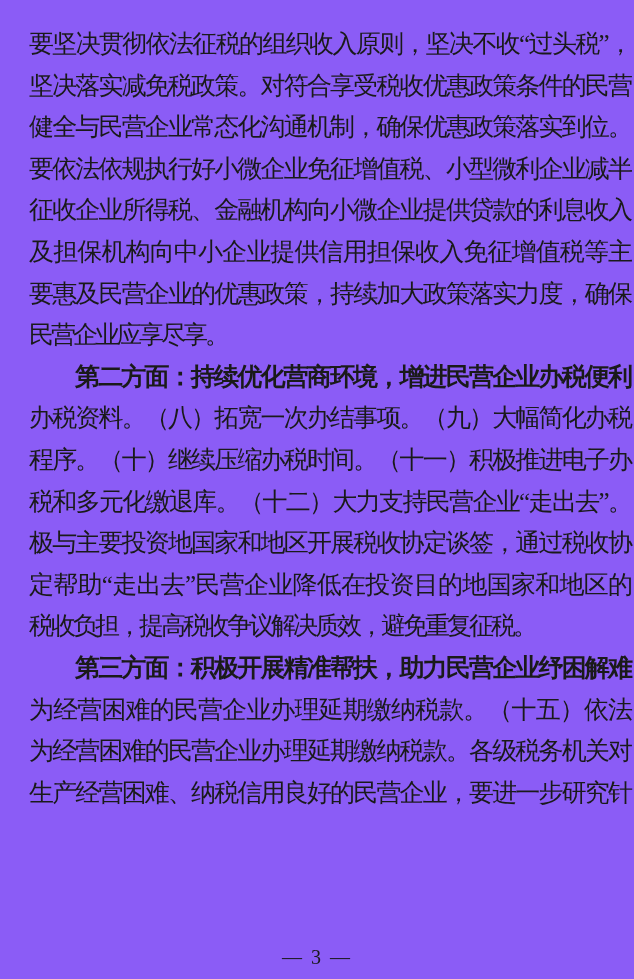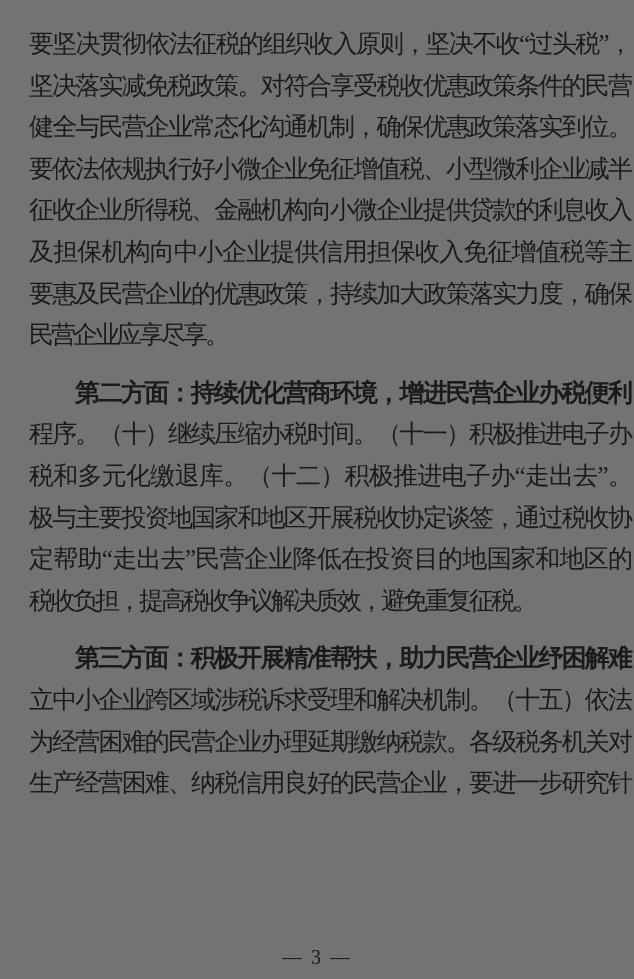--- a/index.html
+++ b/index.html
@@ -4,21 +4,21 @@
 <style>
   html, body {
     margin: 0;
     padding: 0;
     background: #ffffff;
   }
   .page {
     position: relative;
     width: 634px;
     height: 979px;
-    background: #737373;
+    background: #8b5cf6;
     overflow: hidden;
     font-family: "Liberation Serif", "DejaVu Serif", serif;
     color: #1a1a1a;
   }
   .content {
     position: absolute;
     left: 29px;
     top: 23px;
     width: 601px;
   }
@@ -34,21 +34,20 @@
   .line.fill {
     white-space: normal;
     text-align-last: justify;
   }
   .line.indent {
     padding-left: 46px;
   }
   .line.heading {
     font-weight: 700;
     font-family: Liberation Serif, serif;
-    margin-top: 16px;
   }
   .footer {
     position: absolute;
     left: 0;
     right: 0;
     top: 940px;
     height: 34px;
     line-height: 34px;
     text-align: center;
     font-size: 20px;
@@ -63,24 +62,25 @@
   <div class="content">
       <div class="line fill">要坚决贯彻依法征税的组织收入原则，坚决不收“过头税”，</div>
       <div class="line fill">坚决落实减免税政策。对符合享受税收优惠政策条件的民营</div>
       <div class="line fill">健全与民营企业常态化沟通机制，确保优惠政策落实到位。</div>
       <div class="line fill">要依法依规执行好小微企业免征增值税、小型微利企业减半</div>
       <div class="line fill">征收企业所得税、金融机构向小微企业提供贷款的利息收入</div>
       <div class="line fill">及担保机构向中小企业提供信用担保收入免征增值税等主</div>
       <div class="line fill">要惠及民营企业的优惠政策，持续加大政策落实力度，确保</div>
       <div class="line">民营企业应享尽享。</div>
       <div class="line heading indent fill">第二方面：持续优化营商环境，增进民营企业办税便利</div>
+      <div class="line fill">办税资料。（八）拓宽一次办结事项。（九）大幅简化办税</div>
       <div class="line fill">程序。（十）继续压缩办税时间。（十一）积极推进电子办</div>
-      <div class="line fill">税和多元化缴退库。（十二）积极推进电子办“走出去”。</div>
+      <div class="line fill">税和多元化缴退库。（十二）大力支持民营企业“走出去”。</div>
       <div class="line fill">极与主要投资地国家和地区开展税收协定谈签，通过税收协</div>
       <div class="line fill">定帮助“走出去”民营企业降低在投资目的地国家和地区的</div>
       <div class="line">税收负担，提高税收争议解决质效，避免重复征税。</div>
       <div class="line heading indent fill">第三方面：积极开展精准帮扶，助力民营企业纾困解难</div>
-      <div class="line fill">立中小企业跨区域涉税诉求受理和解决机制。（十五）依法</div>
+      <div class="line fill">为经营困难的民营企业办理延期缴纳税款。（十五）依法</div>
       <div class="line fill">为经营困难的民营企业办理延期缴纳税款。各级税务机关对</div>
       <div class="line fill">生产经营困难、纳税信用良好的民营企业，要进一步研究针</div>
     </div>
   <div class="footer">— 3 —</div>
 </div>
 
 </body></html>

